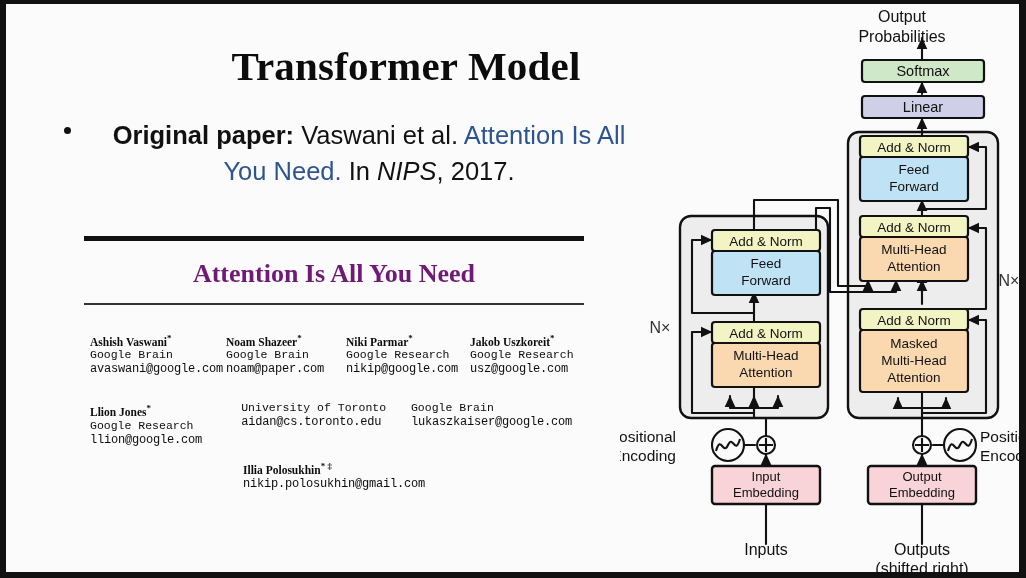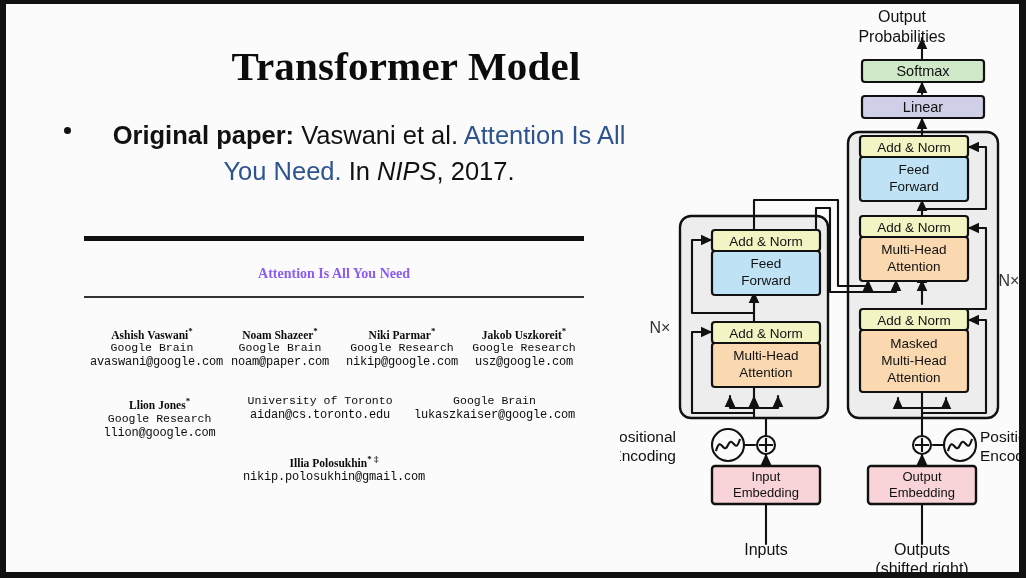--- a/index.html
+++ b/index.html
@@ -33,26 +33,26 @@
   }
   .bullet-text b{font-weight:bold;}
   .lnk{color:#2e5490;}
   .ital{font-style:italic;}
 
   
   .paper{position:absolute; left:78px; top:232px; width:500px;}
   .rule-top{height:5px;background:#111;}
   .paper-title{
     text-align:center; font-family:"Liberation Serif",serif; font-weight:bold;
-    font-size:14px; color:#8b5cf6; padding:25px 0 14px;
+    font-size:26px; color:#701a75; padding:18px 0 14px;
   }
   .rule-bot{height:1.5px;background:#333;}
 
   .auth-row{display:flex; justify-content:center; margin-top:26px;}
-  .auth{text-align:center; padding:0 6px;}
+  .auth{text-align:left; padding:0 6px;}
   .auth .nm{font-family:"Liberation Serif",serif;font-weight:bold;font-size:11.5px;color:#0c0c0c;line-height:14px;}
   .auth .af{font-family:Liberation Mono, monospace;font-size:11.5px;color:#0c0c0c;line-height:14px;}
   .auth .em{font-family:"Liberation Mono",monospace;font-size:12px;color:#0c0c0c;line-height:14px;letter-spacing:-.2px;}
   .sup{font-size:9px;vertical-align:super;}
   .r1 .auth{width:124px;}
   .r2{margin-top:25px;}
   .r2 .auth{width:auto;}
   .r2 .a1{width:150px;}
   .r2 .a2{width:170px;}
   .r2 .a3{width:180px;}

